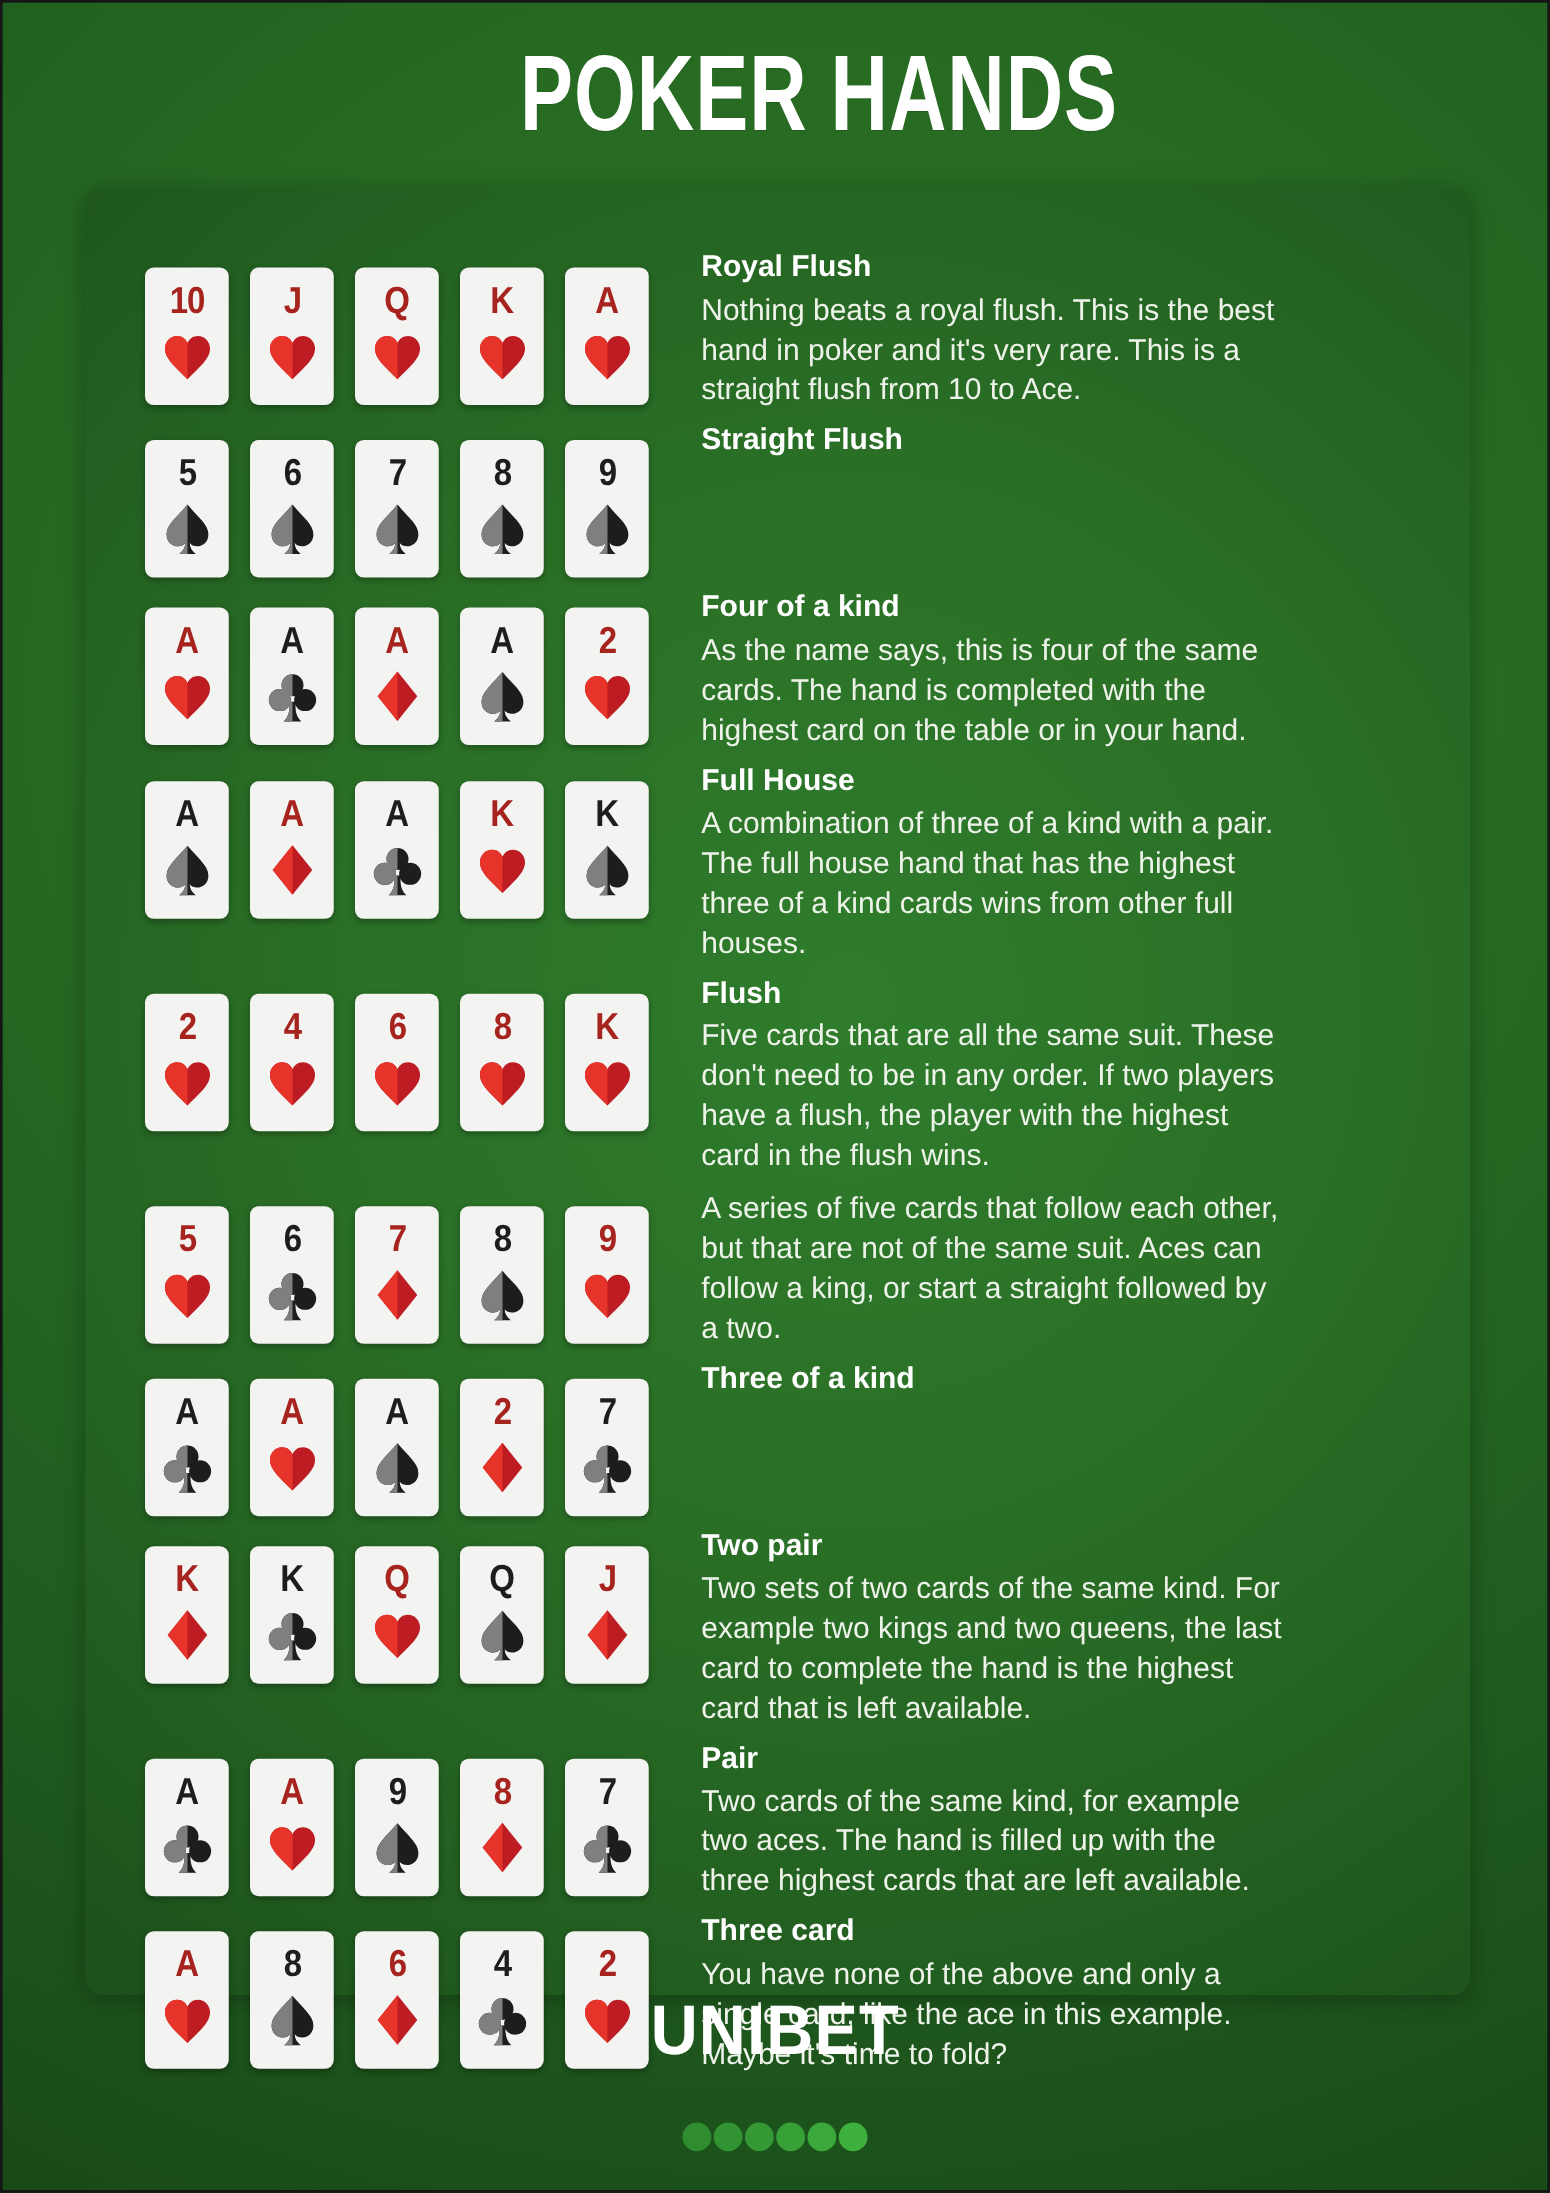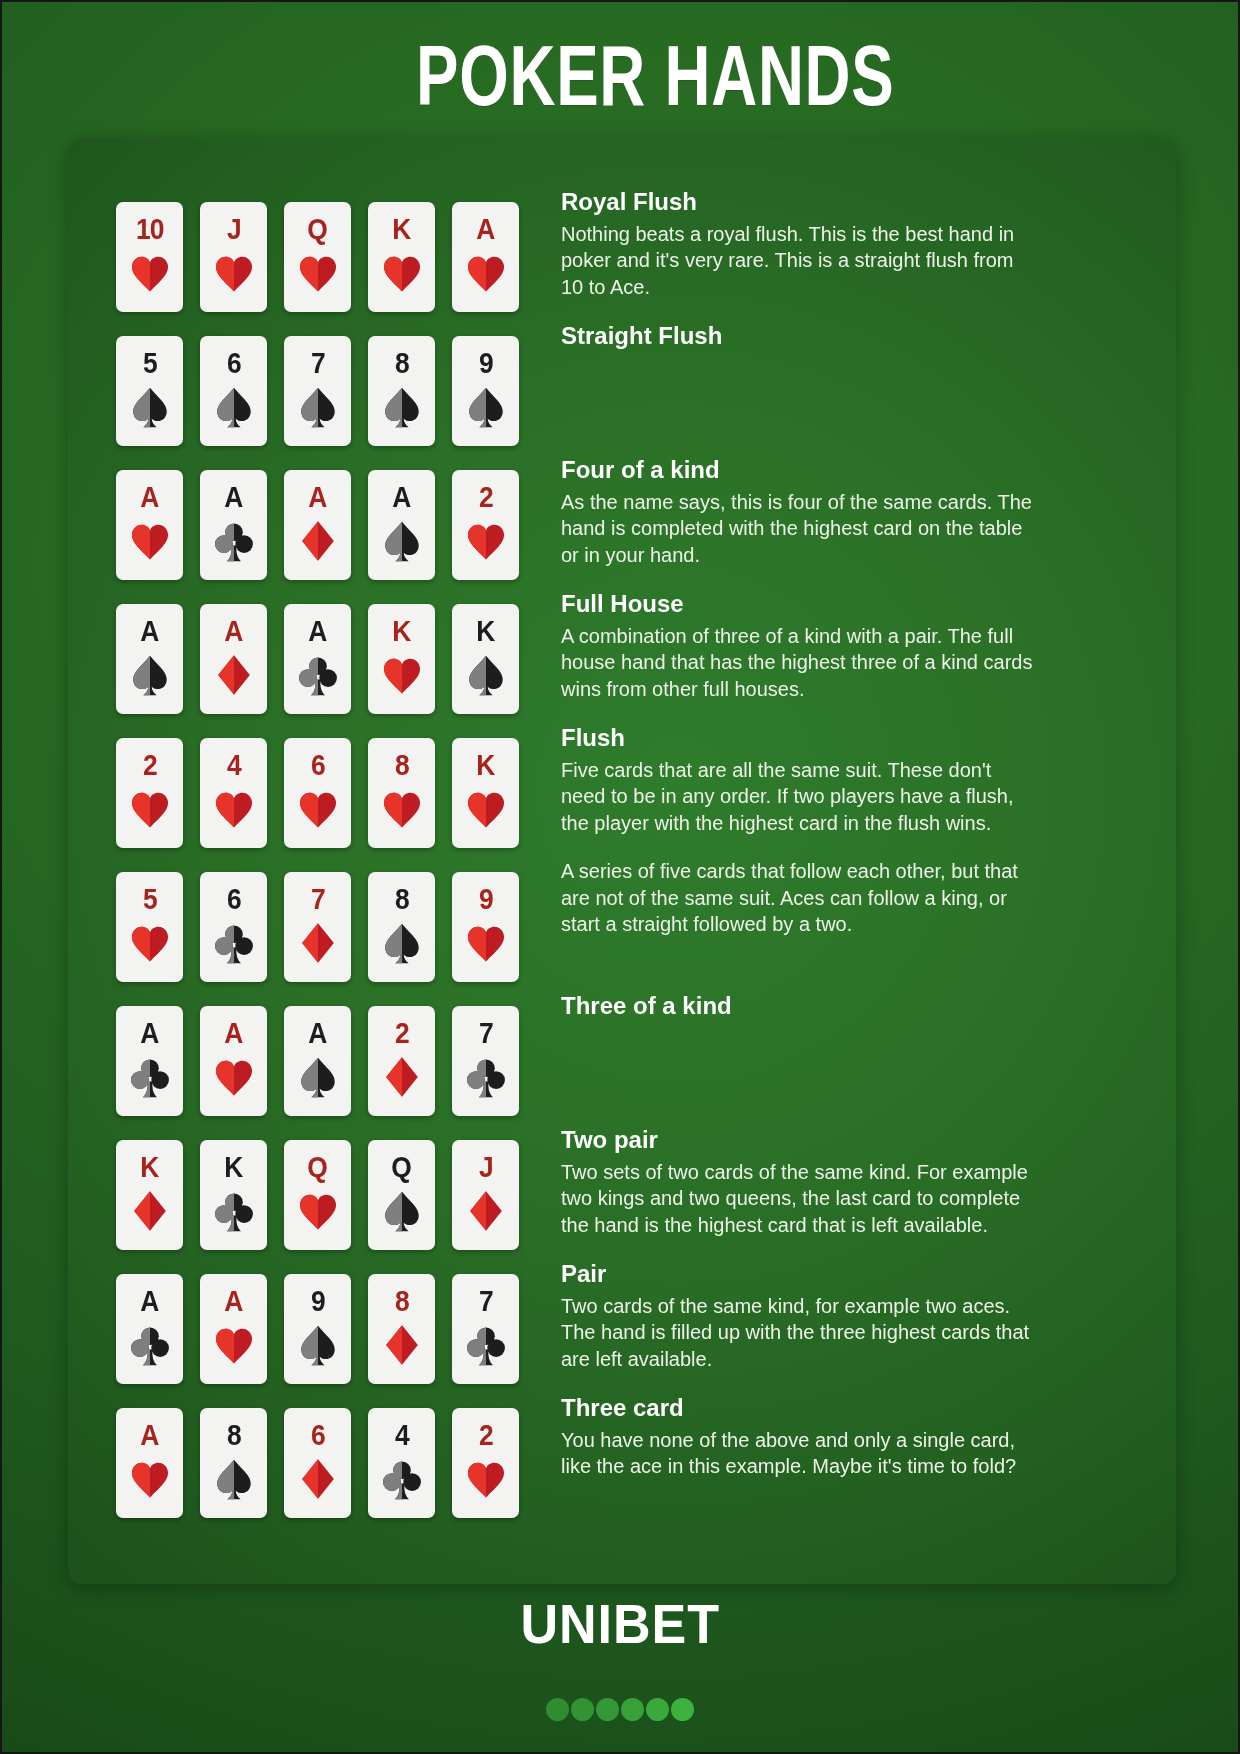--- a/index.html
+++ b/index.html
@@ -19,21 +19,21 @@
   }
   .page-title span{
     display:inline-block;
     font-size:86px;font-weight:800;line-height:1;
     letter-spacing:1px;
     transform:scaleX(0.74);
     transform-origin:center;
     text-shadow:0 1px 0 rgba(0,0,0,0.15);
   }
   .panel{
-    position:absolute;left:66px;top:136px;
+    position:absolute;left:66px;top:148px;
     width:1108px;height:1446px;
     box-sizing:border-box;
     border-radius:14px;
     background:
       radial-gradient(95% 75% at 55% 45%, #2f7c2c 0%, #2a6f26 40%, #225e20 72%, #1a4c19 100%);
     box-shadow:0 4px 20px rgba(0,0,0,0.28);
     padding:64px 30px 16px 48px;
   }
   .hands{display:flex;flex-direction:column;gap:24px;}
   .hand-row{display:flex;align-items:flex-start;}
@@ -52,21 +52,21 @@
   }
   .rank.red{color:#a6231e;}
   .rank.black{color:#1d1d1d;}
   .suit{width:44px;height:44px;margin-top:7px;}
   .hand-text{margin-top:-14px;max-width:472px;}
   .hand-name{
     color:#ffffff;font-size:24px;font-weight:700;line-height:1.15;
     margin:0 0 5px 0;
   }
   .hand-description{
-    color:#eef3ea;font-size:20px;font-weight:400;line-height:1.33;margin:0;
+    color:#eef3ea;font-size:24px;font-weight:400;line-height:1.33;margin:0;
   }
   .brand{
     position:absolute;left:0;top:1594px;width:100%;text-align:center;color:#ffffff;
   }
   .brand-name{
     display:inline-block;font-size:56px;font-weight:800;line-height:1;
     letter-spacing:1px;transform:scaleX(0.93);transform-origin:center;
   }
   .brand-dots{
     position:absolute;left:0;top:1696px;width:100%;

